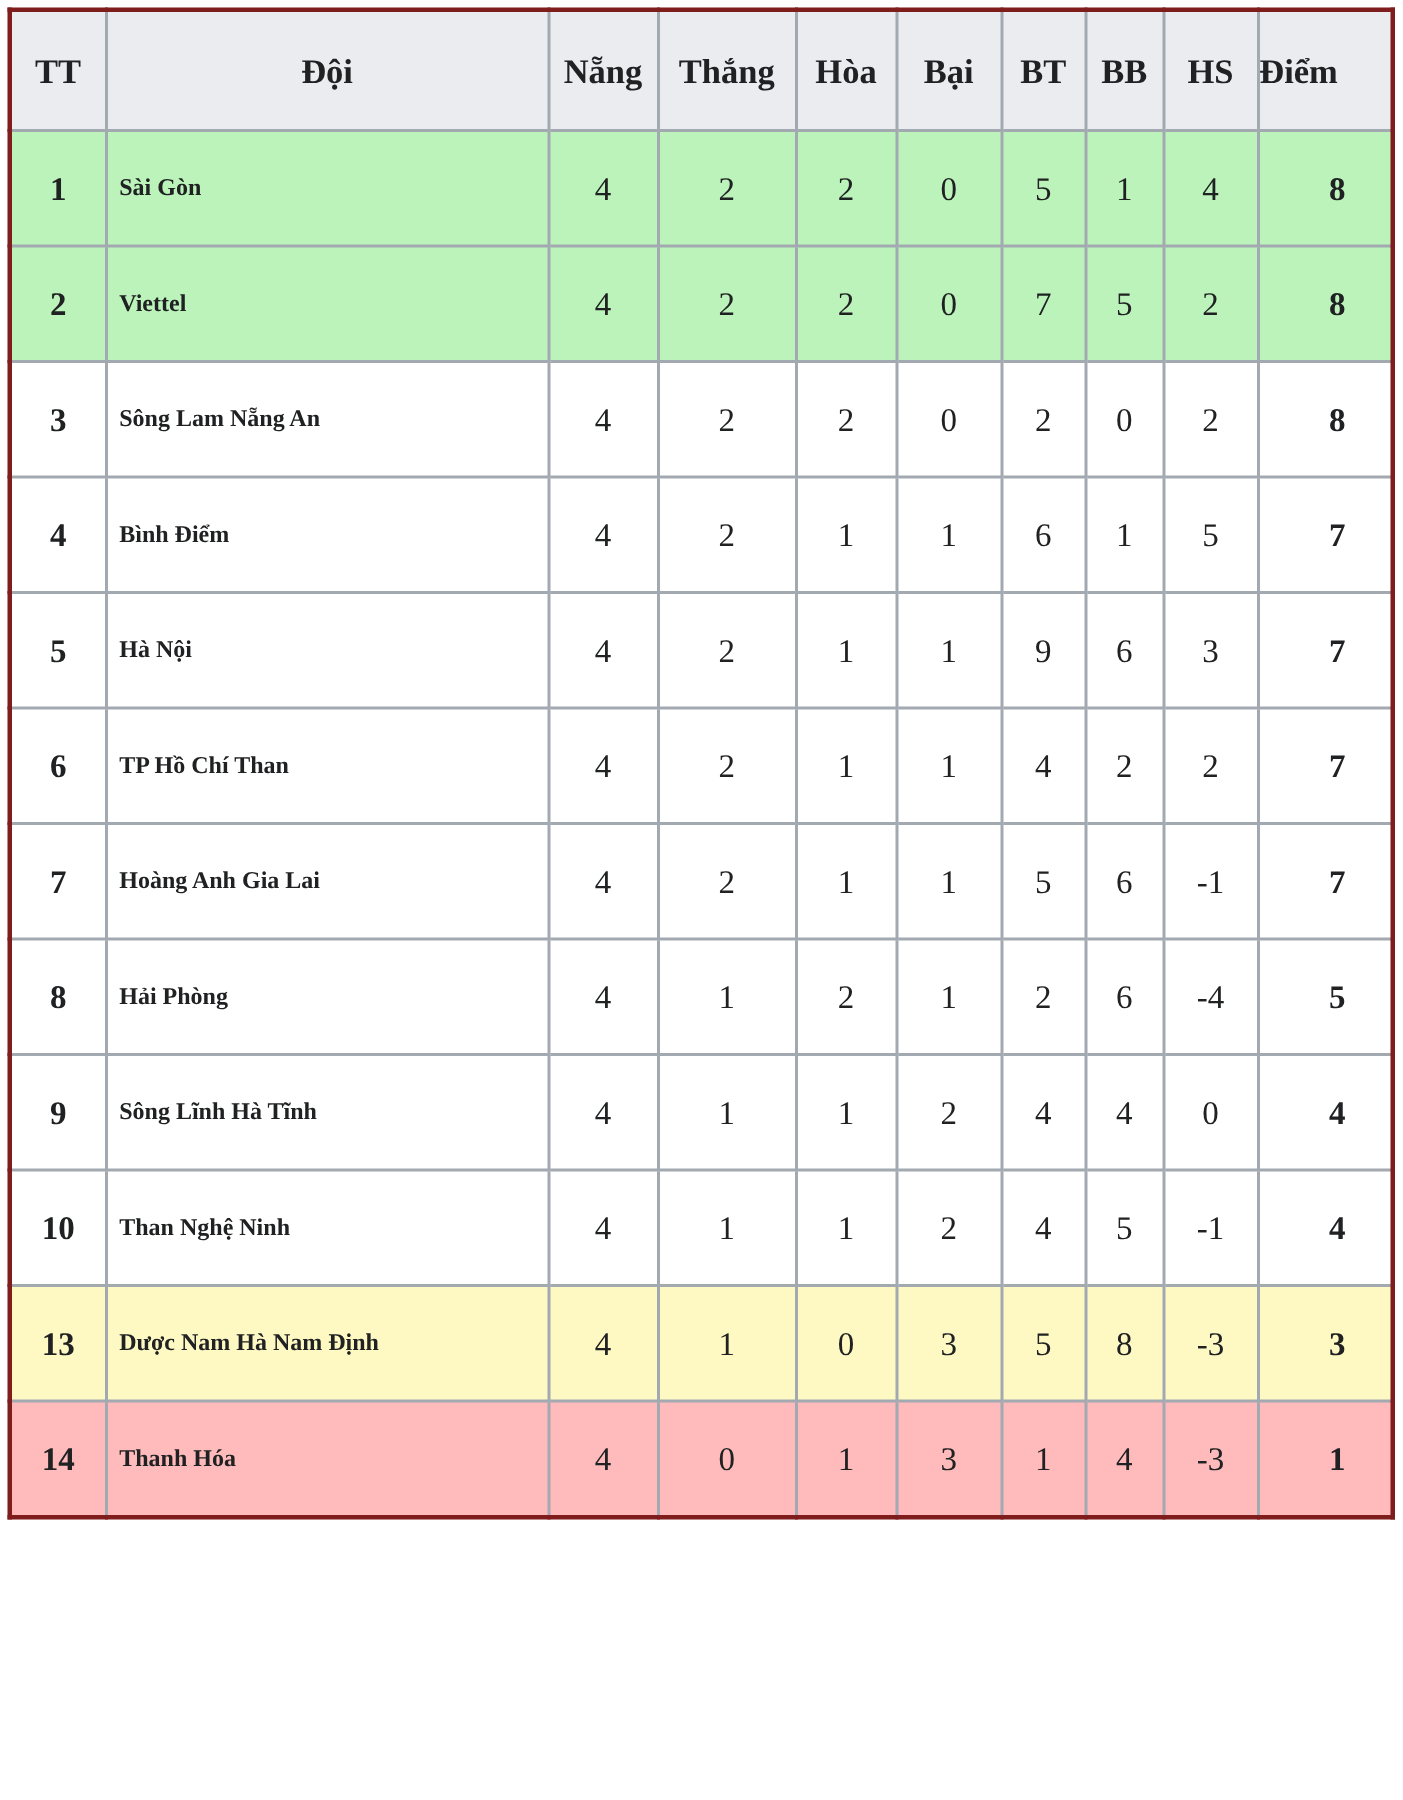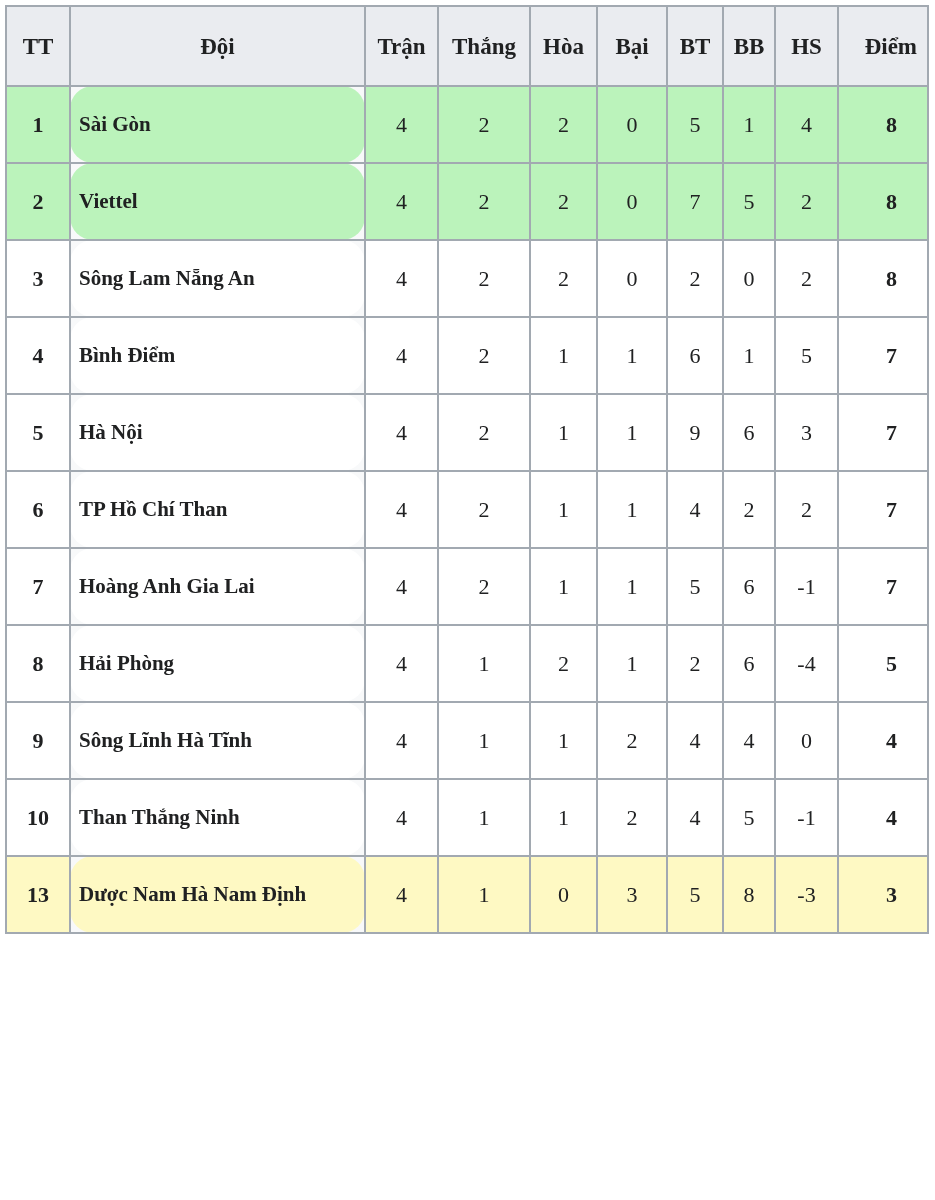--- a/index.html
+++ b/index.html
@@ -16,21 +16,21 @@
       color: #202122;
     }
     .standings {
       position: absolute;
       left: 5px;
       top: 5px;
       border-collapse: collapse;
       table-layout: fixed;
       width: 922px;
       background: #f8f9fa;
-      border: 1px solid #7f1d1d;
+      border: 3px solid #7f1d1d;
     }
     .standings th,
     .standings td {
       border: 2px solid #a2a9b1;
       padding: 0;
       text-align: center;
       vertical-align: middle;
       font-size: 22px;
       line-height: 1;
     }
@@ -41,33 +41,32 @@
       font-size: 23px;
     }
     .standings tbody td {
       height: 75px;
       background: #ffffff;
     }
     .standings td.team {
       text-align: left;
       padding-left: 8px;
       font-weight: bold;
-      font-size: 21px;
-      border-radius: 23px;
+      font-size: 16px;
     }
     .standings td.rank {
       font-weight: bold;
     }
     .standings td.pts {
       font-weight: bold;
       text-align: right;
       padding-right: 30px;
     }
     .standings th.pts-head {
-      text-align: right;
+      text-align: left;
       padding-right: 10px;
     }
     .standings tr.zone-top td { background: #bbf3bb; }
     .standings tr.zone-playoff td { background: #fef9c3; }
     .standings tr.zone-relegation td { background: #ffbbbb; }
   </style>
 </head>
 <body>
 
 <table class="standings">
@@ -80,21 +79,21 @@
     <col style="width:70px">
     <col style="width:56px">
     <col style="width:52px">
     <col style="width:63px">
     <col style="width:90px">
   </colgroup>
   <thead>
     <tr>
       <th>TT</th>
       <th>Đội</th>
-      <th>Trận</th>
+      <th>Nẵng</th>
       <th>Thắng</th>
       <th>Hòa</th>
       <th>Bại</th>
       <th>BT</th>
       <th>BB</th>
       <th>HS</th>
       <th class="pts-head">Điểm</th>
     </tr>
   </thead>
   <tbody id="standings-body">
@@ -201,36 +200,48 @@
     <td>1</td>
     <td>1</td>
     <td>2</td>
     <td>4</td>
     <td>4</td>
     <td>0</td>
     <td class="pts">4</td>
   </tr>
       <tr>
     <td class="rank">10</td>
-    <td class="team">Than Thắng Ninh</td>
+    <td class="team">Than Nghệ Ninh</td>
     <td>4</td>
     <td>1</td>
     <td>1</td>
     <td>2</td>
     <td>4</td>
     <td>5</td>
     <td>-1</td>
     <td class="pts">4</td>
   </tr>
       <tr class="zone-playoff">
     <td class="rank">13</td>
     <td class="team">Dược Nam Hà Nam Định</td>
     <td>4</td>
     <td>1</td>
     <td>0</td>
     <td>3</td>
     <td>5</td>
     <td>8</td>
     <td>-3</td>
     <td class="pts">3</td>
+  </tr>
+      <tr class="zone-relegation">
+    <td class="rank">14</td>
+    <td class="team">Thanh Hóa</td>
+    <td>4</td>
+    <td>0</td>
+    <td>1</td>
+    <td>3</td>
+    <td>1</td>
+    <td>4</td>
+    <td>-3</td>
+    <td class="pts">1</td>
   </tr>
     </tbody>
 </table>
 
 </body></html>

